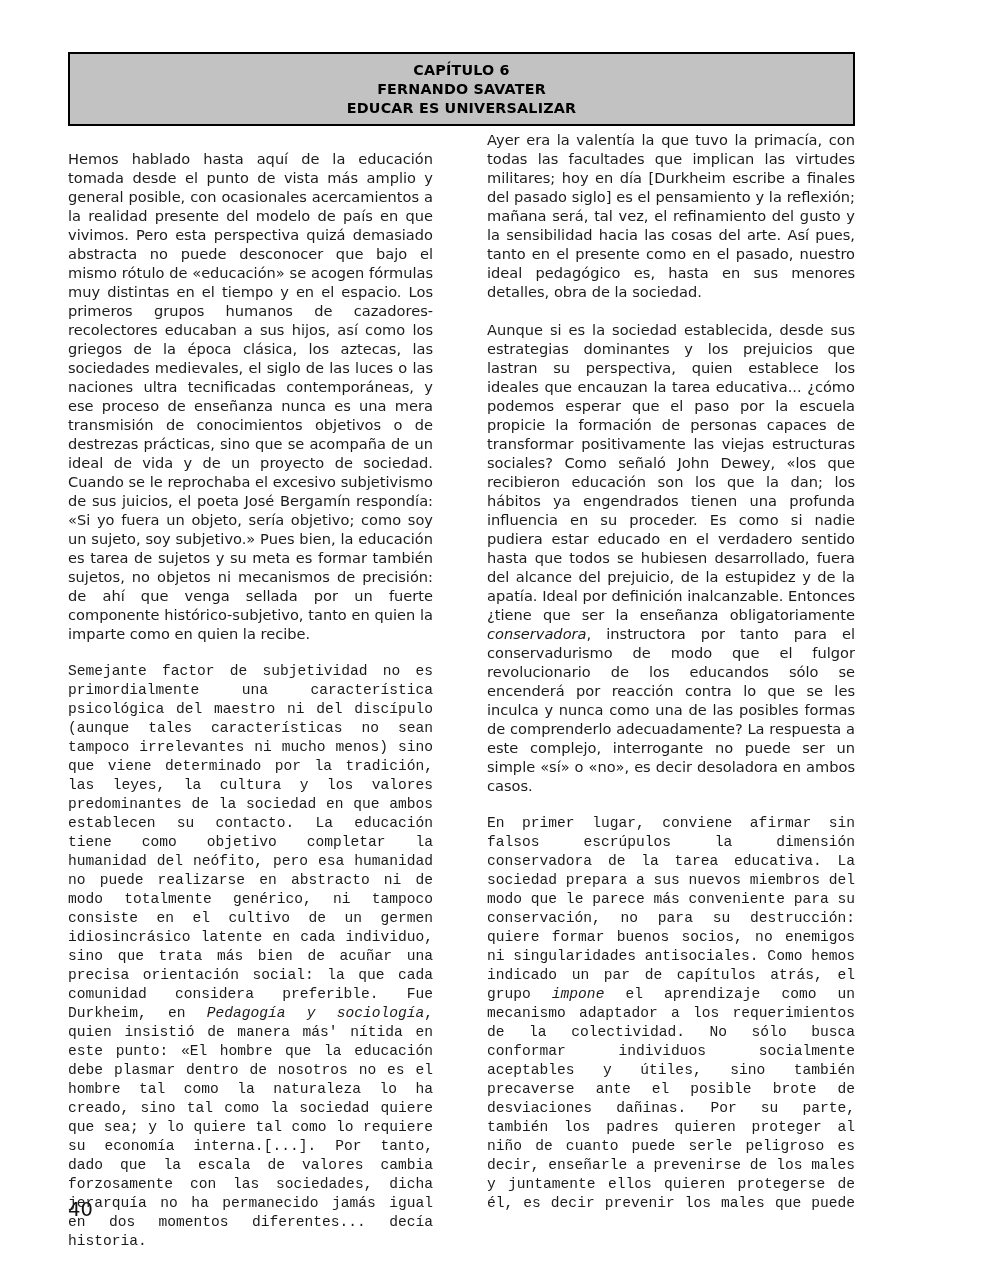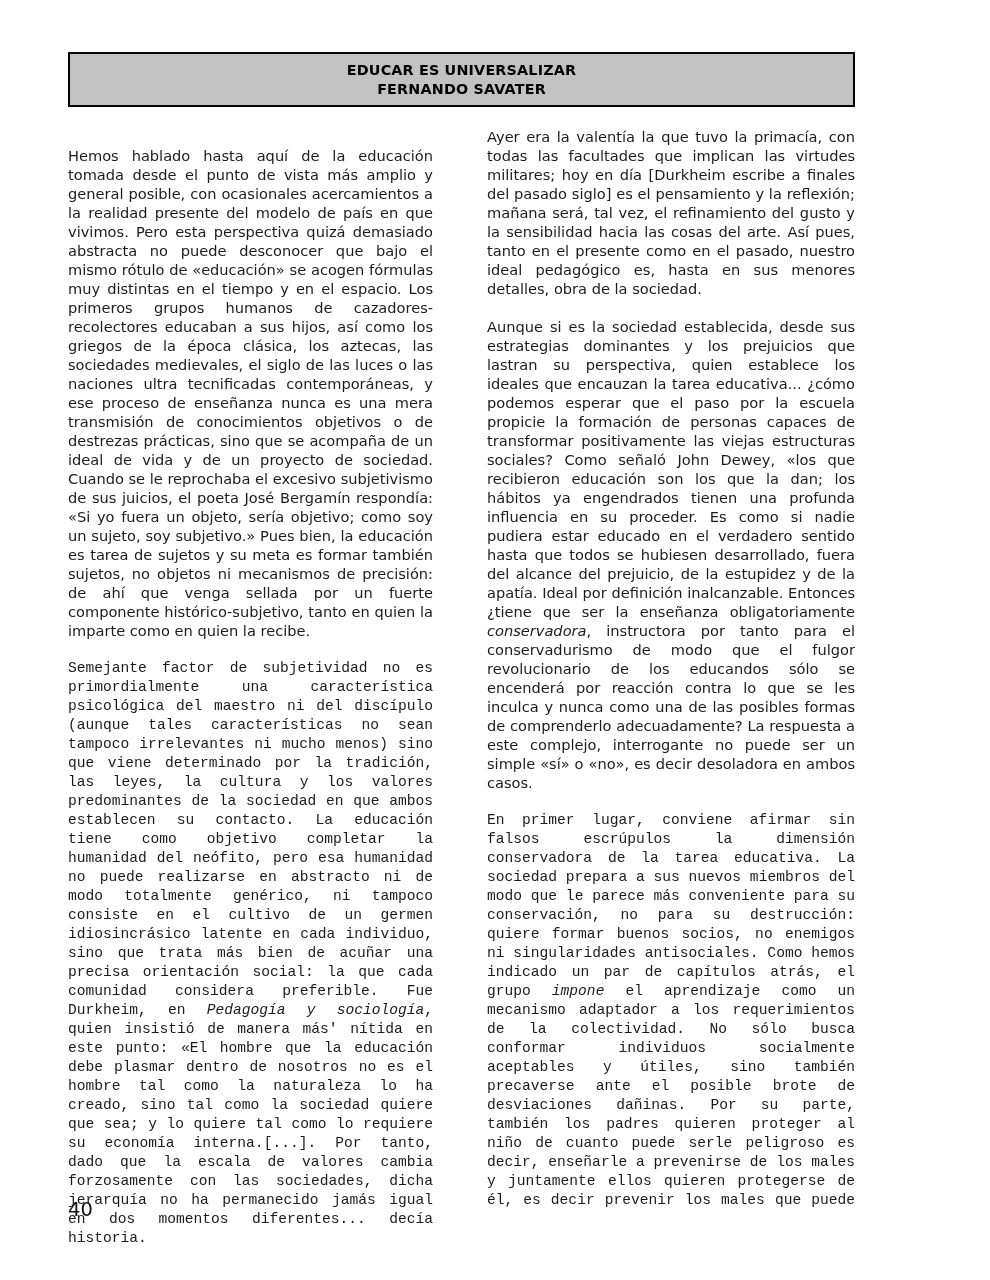--- a/index.html
+++ b/index.html
@@ -37,39 +37,40 @@
     gap: 54px;
     margin-top: 4px;
   }
   .col {
     font-size: 14.6px;
     line-height: 19px;
     text-align: justify;
   }
   .col-left  { width: 365px; padding-top: 19px; }
   .col-right { width: 368px; }
-  .para { margin: 16px 0 19px 0; }
+  .para { margin: 0 0 19px 0; }
   .para.justify-last { text-align-last: justify; font-family: Liberation Mono, monospace; }
   .para i { font-style: italic; }
   .page-num {
     position: absolute;
     left: 68px;
     top: 1198px;
     font-size: 19.5px;
     color: #111111;
   }
 </style>
 </head>
 <body>
 
 <div class="page">
   <div class="content">
     <div class="header-box">
+      <div>CAPÍTULO 6</div>
+      <div>FERNANDO SAVATER</div>
       <div>EDUCAR ES UNIVERSALIZAR</div>
-      <div>FERNANDO SAVATER</div>
     </div>
     <div class="columns">
       <div class="col col-left" id="col-left">
           <p class="para"><span>Hemos hablado hasta aquí de la educación tomada desde el punto de vista más amplio y general posible, con ocasionales acercamientos a la realidad presente del modelo de país en que vivimos. Pero esta perspectiva quizá demasiado abstracta no puede desconocer que bajo el mismo rótulo de «educación» se acogen fórmulas muy distintas en el tiempo y en el espacio. Los primeros grupos humanos de cazadores-recolectores educaban a sus hijos, así como los griegos de la época clásica, los aztecas, las sociedades medievales, el siglo de las luces o las naciones ultra tecnificadas contemporáneas, y ese proceso de enseñanza nunca es una mera transmisión de conocimientos objetivos o de destrezas prácticas, sino que se acompaña de un ideal de vida y de un proyecto de sociedad. Cuando se le reprochaba el excesivo subjetivismo de sus juicios, el poeta José Bergamín respondía: «Si yo fuera un objeto, sería objetivo; como soy un sujeto, soy subjetivo.» Pues bien, la educación es tarea de sujetos y su meta es formar también sujetos, no objetos ni mecanismos de precisión: de ahí que venga sellada por un fuerte componente histórico-subjetivo, tanto en quien la imparte como en quien la recibe.</span></p>
           <p class="para justify-last"><span>Semejante factor de subjetividad no es primordialmente una característica psicológica del maestro ni del discípulo (aunque tales características no sean tampoco irrelevantes ni mucho menos) sino que viene determinado por la tradición, las leyes, la cultura y los valores predominantes de la sociedad en que ambos establecen su contacto. La educación tiene como objetivo completar la humanidad del neófito, pero esa humanidad no puede realizarse en abstracto ni de modo totalmente genérico, ni tampoco consiste en el cultivo de un germen idiosincrásico latente en cada individuo, sino que trata más bien de acuñar una precisa orientación social: la que cada comunidad considera preferible. Fue Durkheim, en </span><i>Pedagogía y sociología</i><span>, quien insistió de manera más' nítida en este punto: «El hombre que la educación debe plasmar dentro de nosotros no es el hombre tal como la naturaleza lo ha creado, sino tal como la sociedad quiere que sea; y lo quiere tal como lo requiere su economía interna.[...]. Por tanto, dado que la escala de valores cambia forzosamente con las sociedades, dicha jerarquía no ha permanecido jamás igual en dos momentos diferentes... decía historia.</span></p>
         </div>
       <div class="col col-right" id="col-right">
           <p class="para"><span>Ayer era la valentía la que tuvo la primacía, con todas las facultades que implican las virtudes militares; hoy en día [Durkheim escribe a finales del pasado siglo] es el pensamiento y la reflexión; mañana será, tal vez, el refinamiento del gusto y la sensibilidad hacia las cosas del arte. Así pues, tanto en el presente como en el pasado, nuestro ideal pedagógico es, hasta en sus menores detalles, obra de la sociedad.</span></p>
           <p class="para"><span>Aunque si es la sociedad establecida, desde sus estrategias dominantes y los prejuicios que lastran su perspectiva, quien establece los ideales que encauzan la tarea educativa... ¿cómo podemos esperar que el paso por la escuela propicie la formación de personas capaces de transformar positivamente las viejas estructuras sociales? Como señaló John Dewey, «los que recibieron educación son los que la dan; los hábitos ya engendrados tienen una profunda influencia en su proceder. Es como si nadie pudiera estar educado en el verdadero sentido hasta que todos se hubiesen desarrollado, fuera del alcance del prejuicio, de la estupidez y de la apatía. Ideal por definición inalcanzable. Entonces ¿tiene que ser la enseñanza obligatoriamente </span><i>conservadora</i><span>, instructora por tanto para el conservadurismo de modo que el fulgor revolucionario de los educandos sólo se encenderá por reacción contra lo que se les inculca y nunca como una de las posibles formas de comprenderlo adecuadamente? La respuesta a este complejo, interrogante no puede ser un simple «sí» o «no», es decir desoladora en ambos casos.</span></p>
           <p class="para justify-last"><span>En primer lugar, conviene afirmar sin falsos escrúpulos la dimensión conservadora de la tarea educativa. La sociedad prepara a sus nuevos miembros del modo que le parece más conveniente para su conservación, no para su destrucción: quiere formar buenos socios, no enemigos ni singularidades antisociales. Como hemos indicado un par de capítulos atrás, el grupo </span><i>impone</i><span> el aprendizaje como un mecanismo adaptador a los requerimientos de la colectividad. No sólo busca conformar individuos socialmente aceptables y útiles, sino también precaverse ante el posible brote de desviaciones dañinas. Por su parte, también los padres quieren proteger al niño de cuanto puede serle peligroso es decir, enseñarle a prevenirse de los males y juntamente ellos quieren protegerse de él, es decir prevenir los males que puede</span></p>

